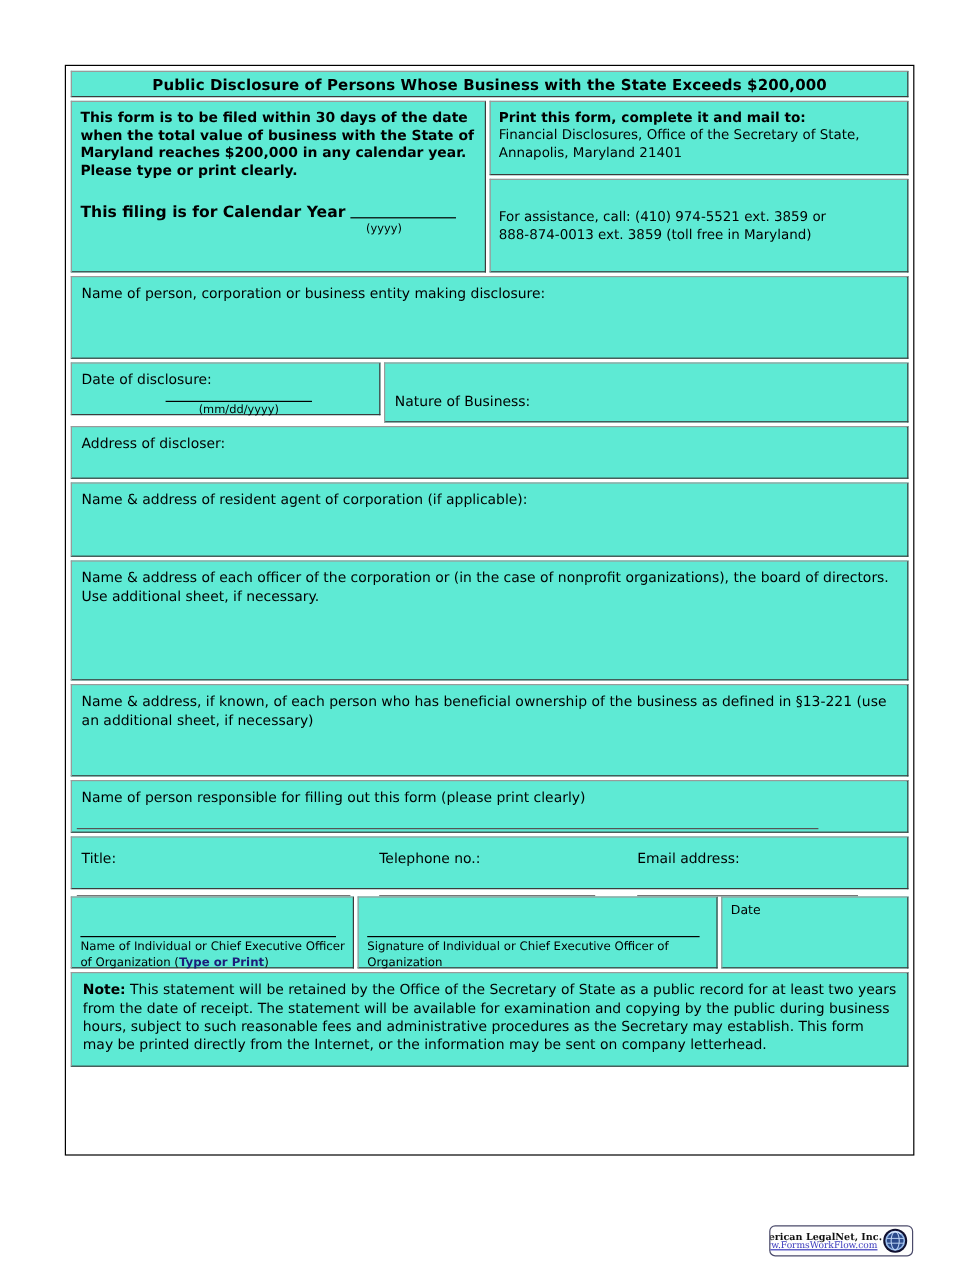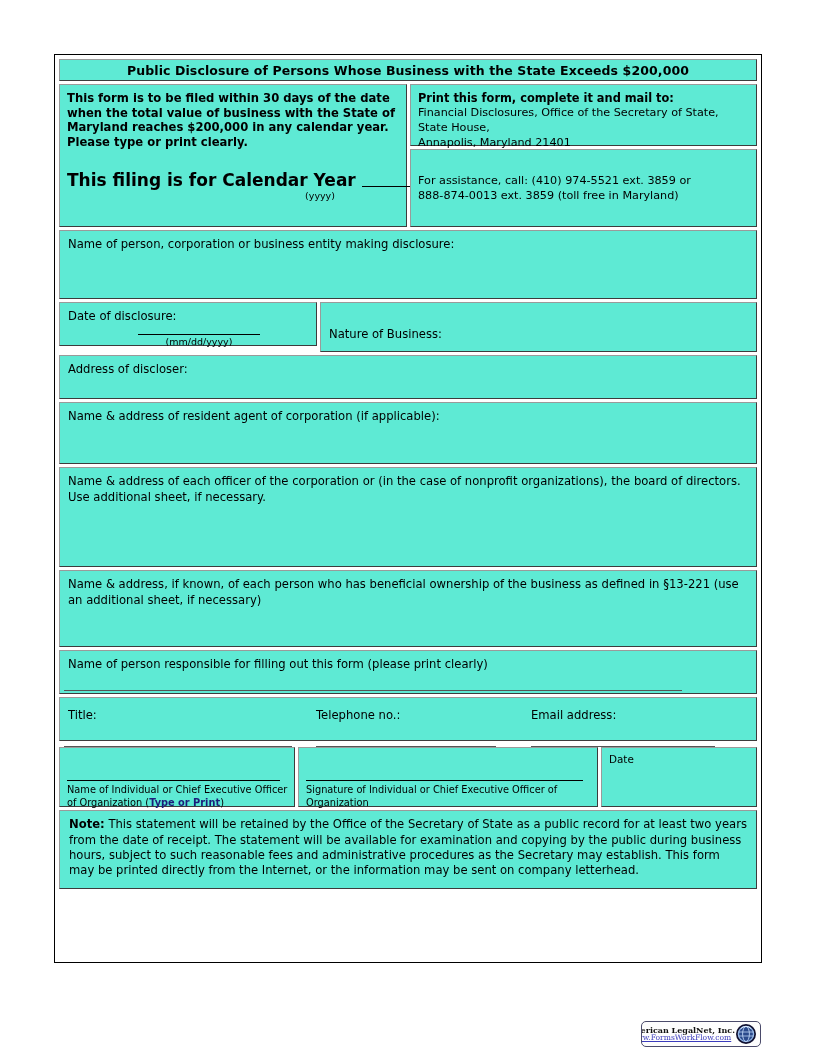--- a/index.html
+++ b/index.html
@@ -63,21 +63,21 @@
     width: 348px;
     padding: 6px 7px 4px 7px;
   }
   #instr-left .bold-block {
     font-size: 11.6px;
     font-weight: bold;
     line-height: 1.26;
   }
   #calendar-year-line {
     margin-top: 21px;
-    font-size: 17px;
+    font-size: 13px;
     font-weight: bold;
     white-space: nowrap;
   }
   #calendar-year-line .blank {
     display: inline-block;
     width: 88px;
     border-bottom: 1.4px solid #000;
     vertical-align: -1px;
   }
   #yyyy-hint {
@@ -277,21 +277,20 @@
         <span>This filing is for Calendar Year</span>
         <span class="blank"></span>
       </div>
       <div id="yyyy-hint">(yyyy)</div>
     </div>
 
     <div id="instr-right-col">
       <div class="box" id="mail-box">
         <div class="hdr">Print this form, complete it and mail to:</div>
         <div class="ln">Financial Disclosures, Office of the Secretary of State,</div>
-        <div class="ln">State House,</div>
         <div class="ln">Annapolis, Maryland 21401</div>
       </div>
       <div class="box" id="assist-box">
         <div class="ln">For assistance, call: (410) 974-5521 ext. 3859 or</div>
         <div class="ln">888-874-0013 ext. 3859 (toll free in Maryland)</div>
       </div>
     </div>
   </div>
 
   <div class="gap"></div>

